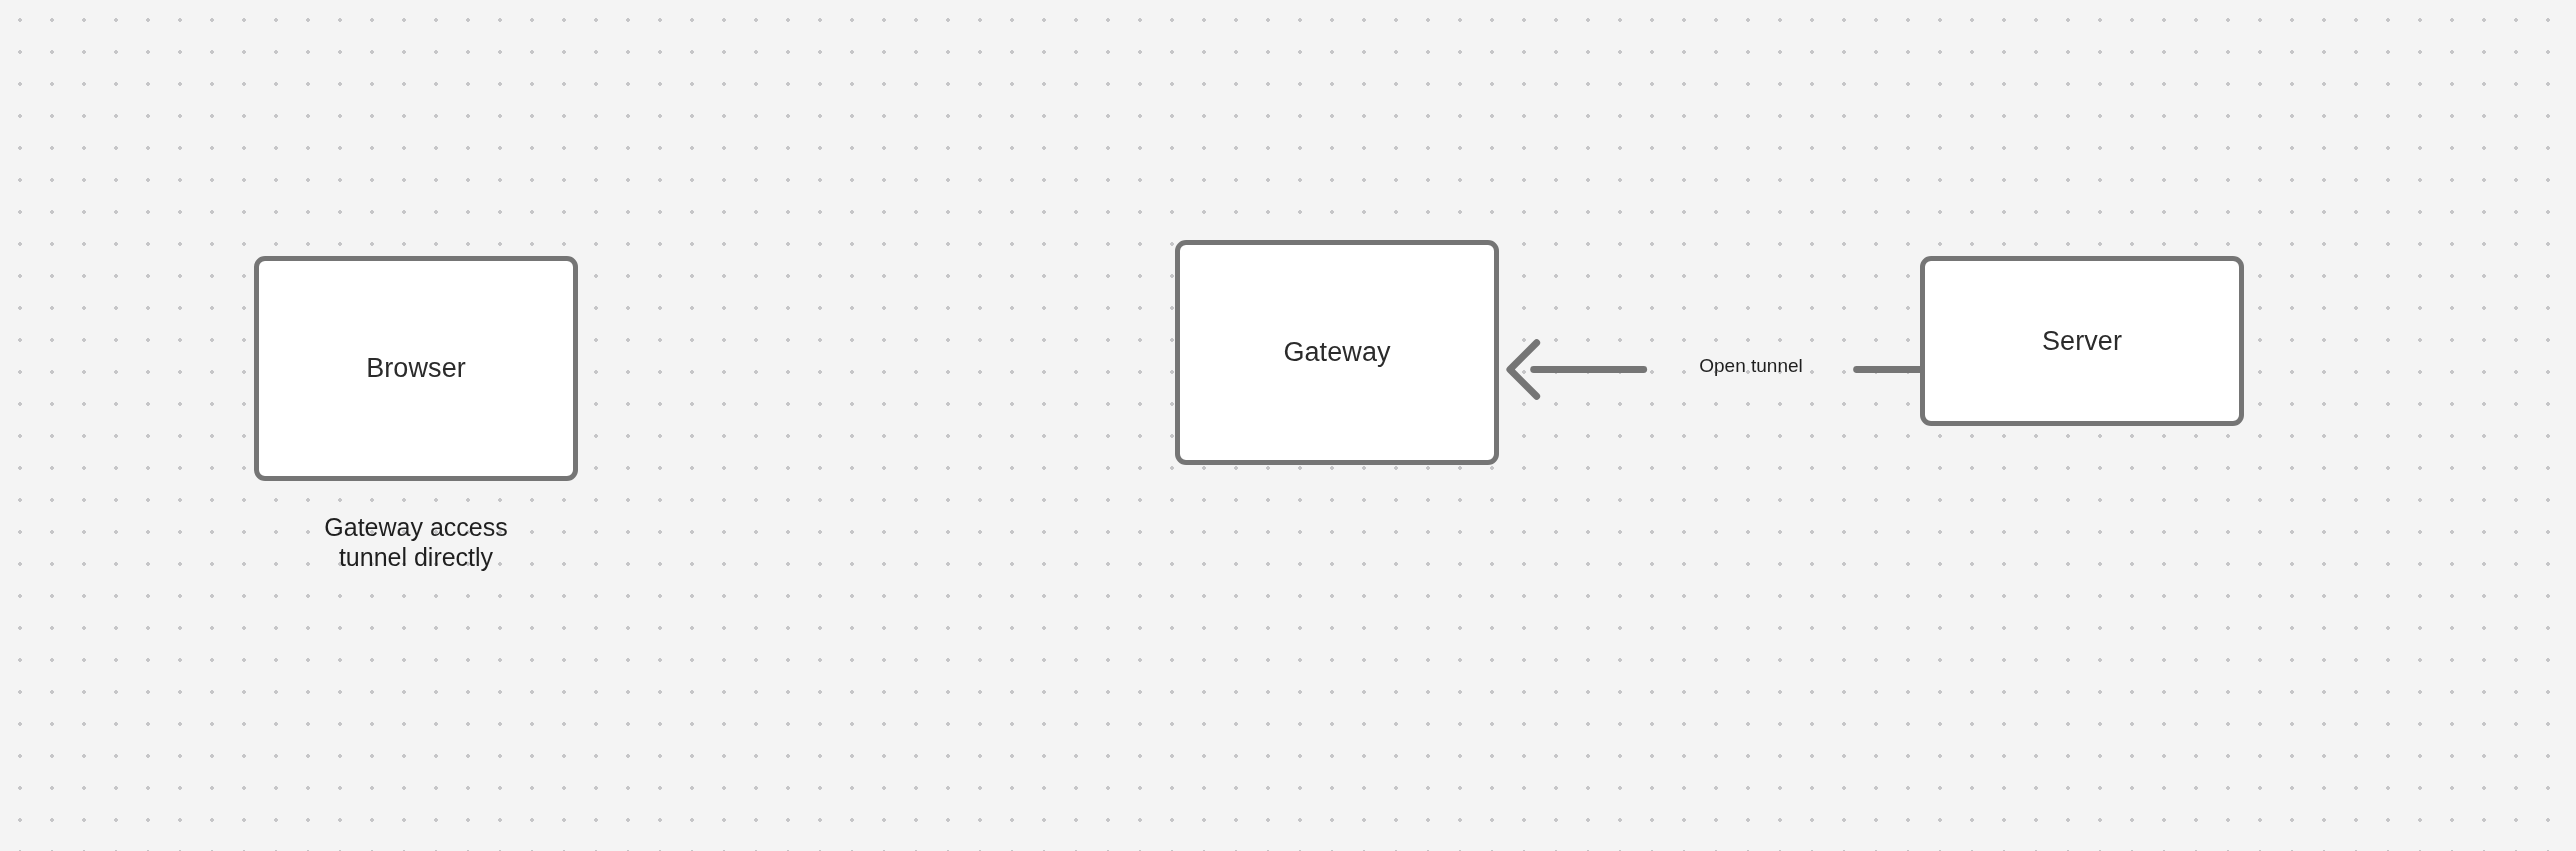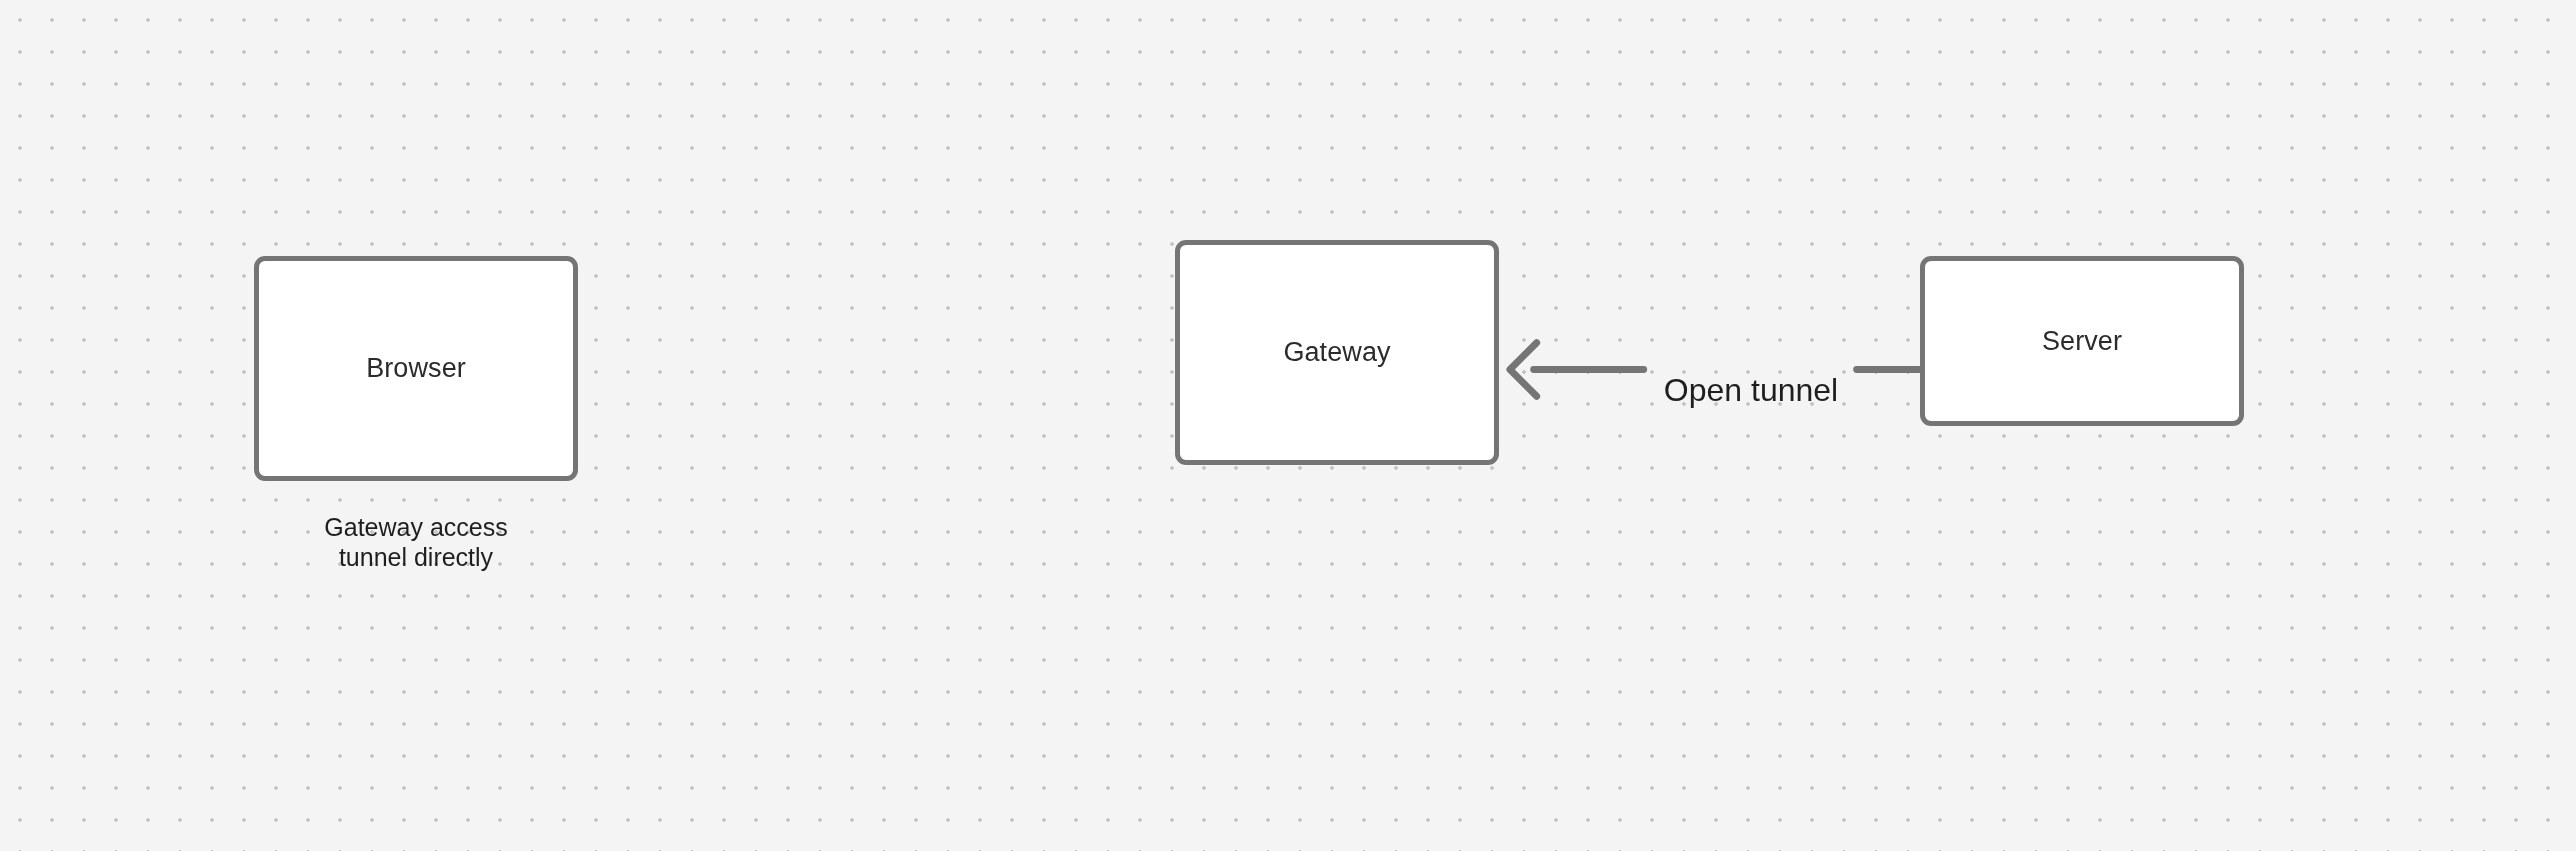--- a/index.html
+++ b/index.html
@@ -70,27 +70,26 @@
   #caption-browser {
     left: 254px;
     top: 513px;
     width: 324px;
   }
   .caption-line { display: block; }
 
   
   .edge-label {
     position: absolute;
-    font-size: 32px;
+    font-size: 19px;
     line-height: 1.2;
     color: #1f1f1f;
     white-space: nowrap;
     text-align: center;
     background: transparent;
-    margin-top: 16px;
   }
   #edge-label-open-tunnel {
     left: 1657px;
     top: 355px;
     width: 188px;
   }
 </style>
 </head>
 <body>
 

